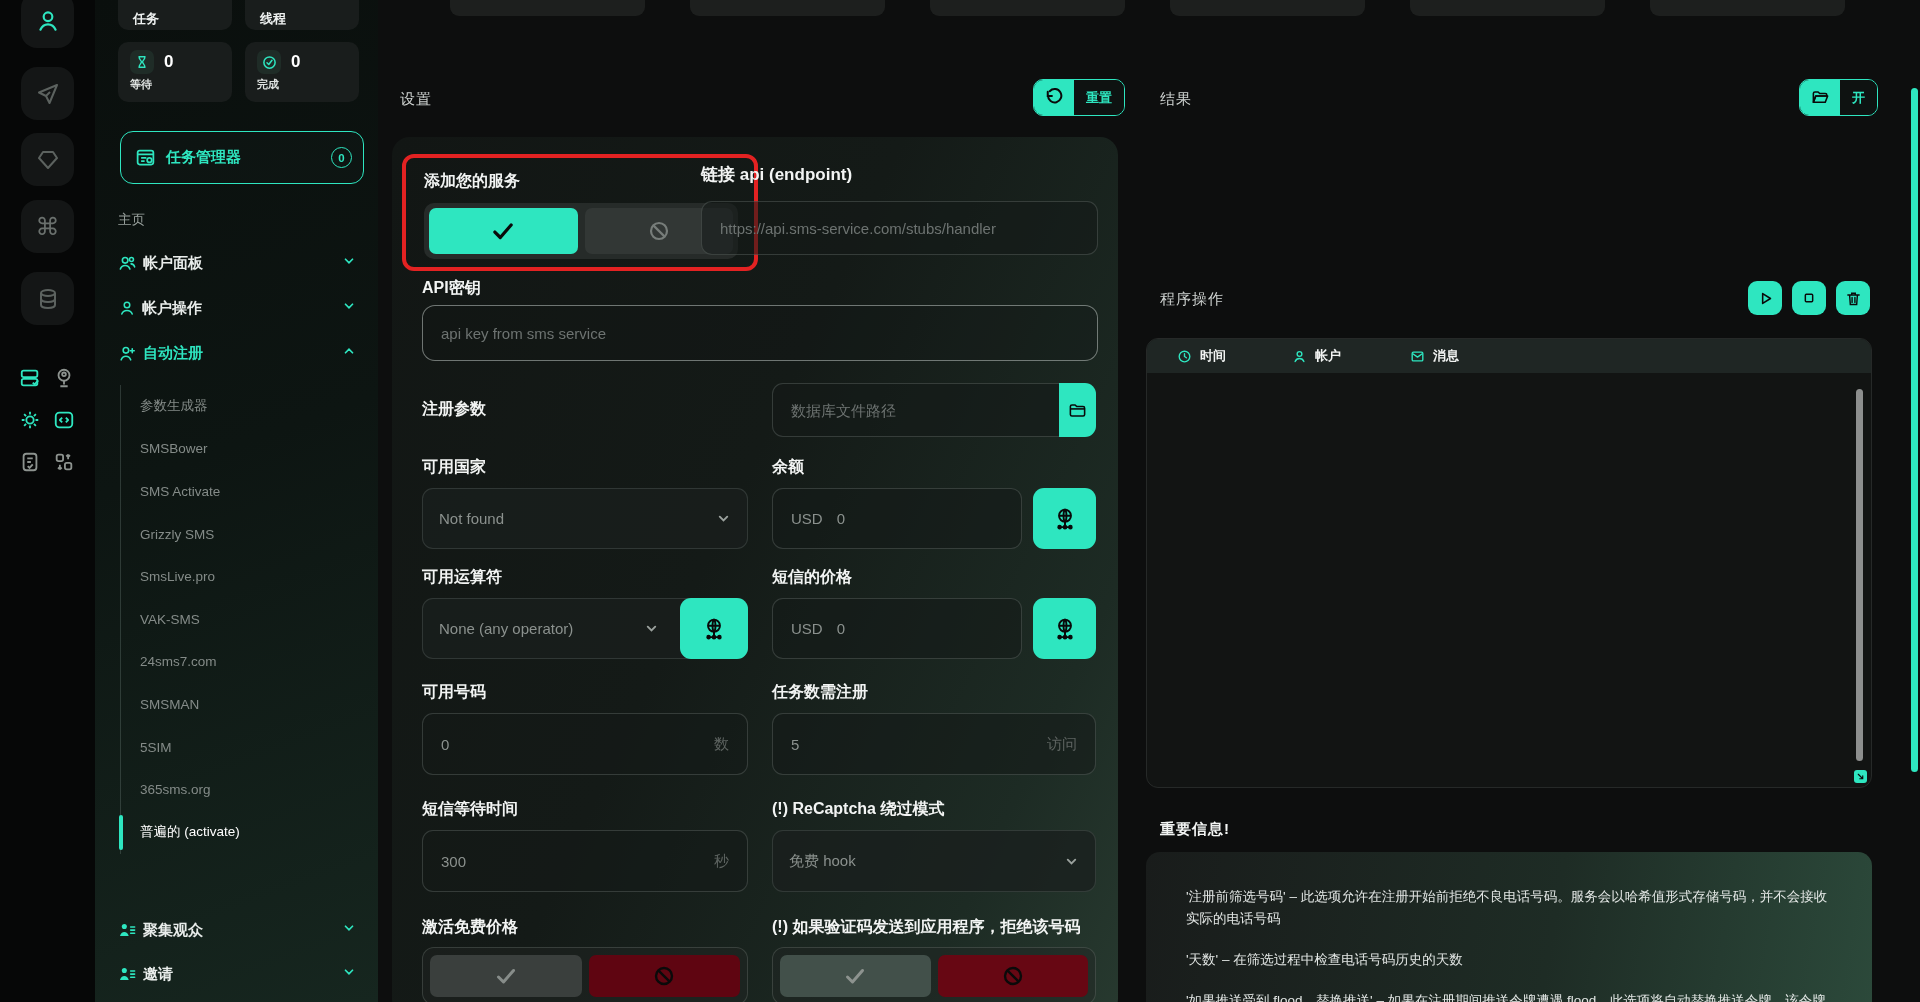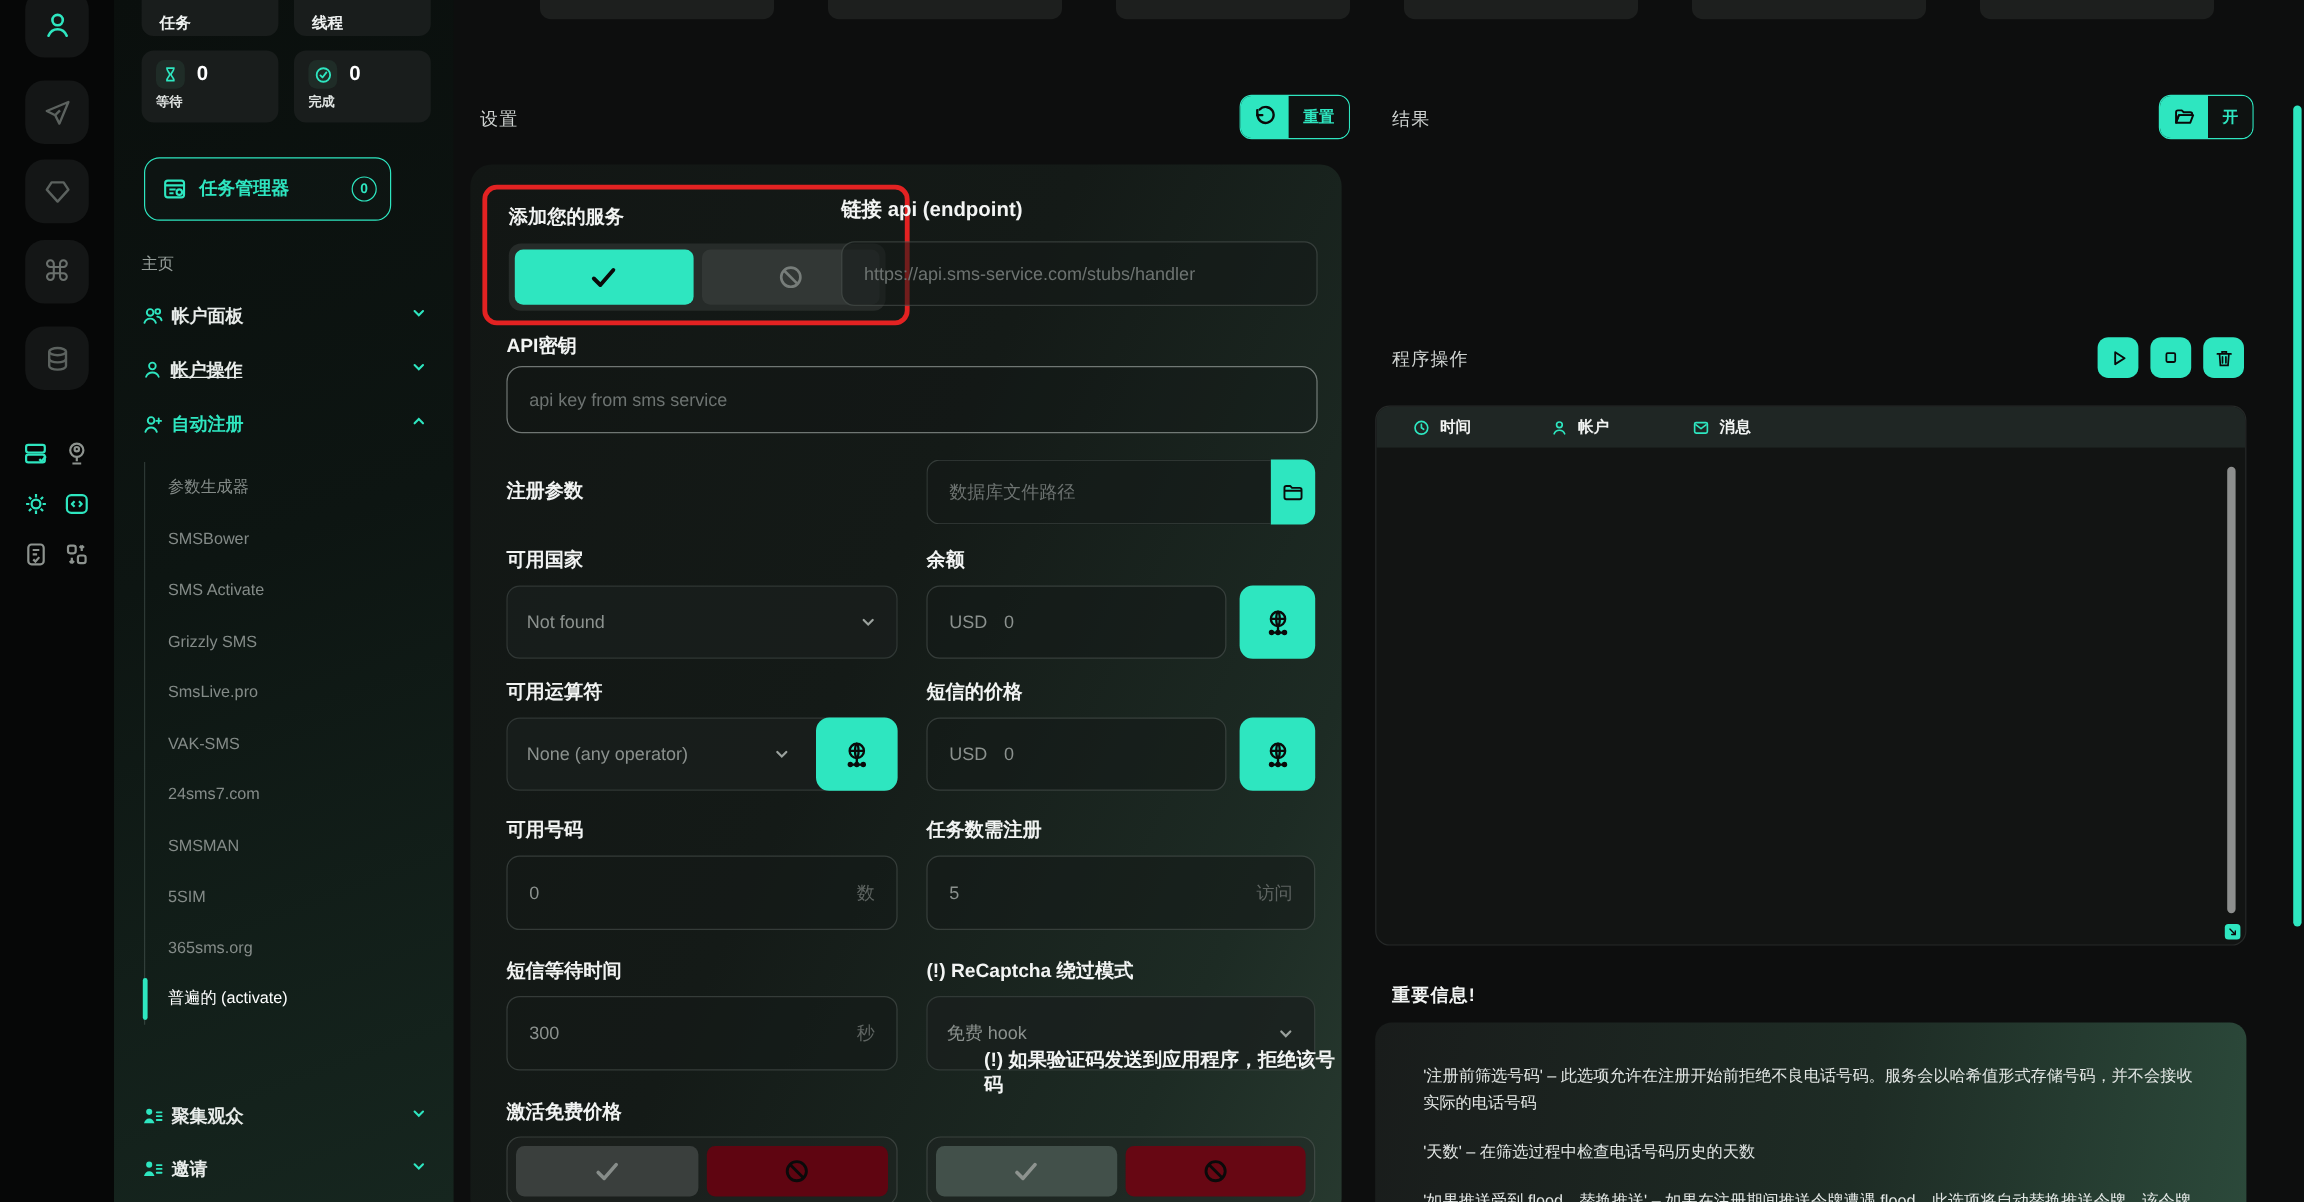--- a/index.html
+++ b/index.html
@@ -20,21 +20,21 @@
   .sidebar { position:absolute; left:95px; top:0; width:283px; height:100%;
     background:linear-gradient(160deg,#0a0f0d 0%, #0d1512 45%, #16261f 100%); z-index:4; }
   .mini-card { position:absolute; background:#191d1c; border-radius:10px; }
   .hdr-card { width:114px; height:44px; top:-14px; padding:24px 0 0 15px; font-weight:bold; font-size:13px; color:#eef1f0; }
   .cnt-card { width:114px; height:60px; top:42px; padding:8px 12px; }
   .cnt-row { display:flex; align-items:center; gap:10px; }
   .cnt-chip { width:24px; height:24px; border-radius:7px; background:#1f2c27; color:#2ee6c0;
     display:flex; align-items:center; justify-content:center; }
   .cnt-val { font-weight:bold; font-size:17px; color:#fff; }
   .cnt-lbl { margin-top:3px; font-size:11px; font-weight:bold; color:#dfe3e1; }
-  .tm-btn { position:absolute; left:25px; top:131px; width:206px; height:53px; border:1.5px solid #2ee6c0;
+  .tm-btn { position:absolute; left:25px; top:131px; width:244px; height:53px; border:1.5px solid #2ee6c0;
     border-radius:13px; background:rgba(16,24,21,.55); display:flex; align-items:center; gap:10px;
     padding:0 14px; color:#2ee6c0; }
   .tm-label { font-weight:bold; font-size:15px; }
   .tm-badge { position:absolute; right:11px; width:21px; height:21px; border:1.5px solid #2ee6c0; border-radius:50%;
     display:flex; align-items:center; justify-content:center; font-size:11.5px; font-weight:bold; }
   .side-sec { position:absolute; left:23px; font-size:13.5px; color:#98a09c; }
   .menu-item { position:absolute; left:23px; width:238px; display:flex; align-items:flex-start; gap:6px;
     font-size:15px; font-weight:bold; color:#e8ecea; cursor:pointer; }
   .menu-item .mi-icon { color:#2ee6c0; }
   .menu-item .chev { position:absolute; right:0; color:#2ee6c0; }
@@ -231,21 +231,21 @@
           <path d="M16.5 12.5c2.3.2 4 1.6 4.5 3.8"></path>
         </svg>
     </span>
     <span>帐户面板</span>
     <span class="chev">
       <svg width="14" height="14" viewBox="0 0 24 24" fill="none" stroke="currentColor" stroke-width="3" stroke-linecap="round">
           <path d="M6 9l6 6 6-6"></path>
         </svg>
     </span>
   </div>
-  <div class="menu-item" style="top:299px;text-decoration:underline;">
+  <div class="menu-item" style="top:299px;">
     <span class="mi-icon">
       <svg width="18" height="18" viewBox="0 0 24 24" fill="none" stroke="currentColor" stroke-width="2" stroke-linecap="round">
           <circle cx="12" cy="8" r="3.7"></circle>
           <path d="M5 20c1.2-3.2 3.8-4.8 7-4.8s5.8 1.6 7 4.8"></path>
         </svg>
     </span>
     <span>帐户操作</span>
     <span class="chev">
       <svg width="14" height="14" viewBox="0 0 24 24" fill="none" stroke="currentColor" stroke-width="3" stroke-linecap="round">
           <path d="M6 9l6 6 6-6"></path>
@@ -519,21 +519,21 @@
       </button>
       <button class="tgl" style="background:#5f0511;">
         <span>
             <svg width="24" height="24" viewBox="0 0 24 24" fill="none" stroke="#0a0a0a" stroke-width="2.4">
               <circle cx="12" cy="12" r="8"></circle>
               <path d="M6.6 6.6l10.8 10.8"></path>
             </svg>
           </span>
       </button>
     </div>
-    <div class="flabel" style="left:380px; top:736px;margin-left:48px;">(!) 如果验证码发送到应用程序，拒绝该号码</div>
+    <div class="flabel" style="left:380px; top:780px;">(!) 如果验证码发送到应用程序，拒绝该号码</div>
     <div class="tgl-group bordered" style="position:absolute; left:380px; top:810px; width:324px; height:58px;">
       <button class="tgl" style="background:#42504a;">
         <span>
             <svg width="24" height="24" viewBox="0 0 24 24" fill="none" stroke="#8d938f" stroke-width="3" stroke-linecap="round" stroke-linejoin="round">
               <path d="M4.5 13l5 5L19.5 6.5"></path>
             </svg>
           </span>
       </button>
       <button class="tgl" style="background:#670713;">
         <span>

